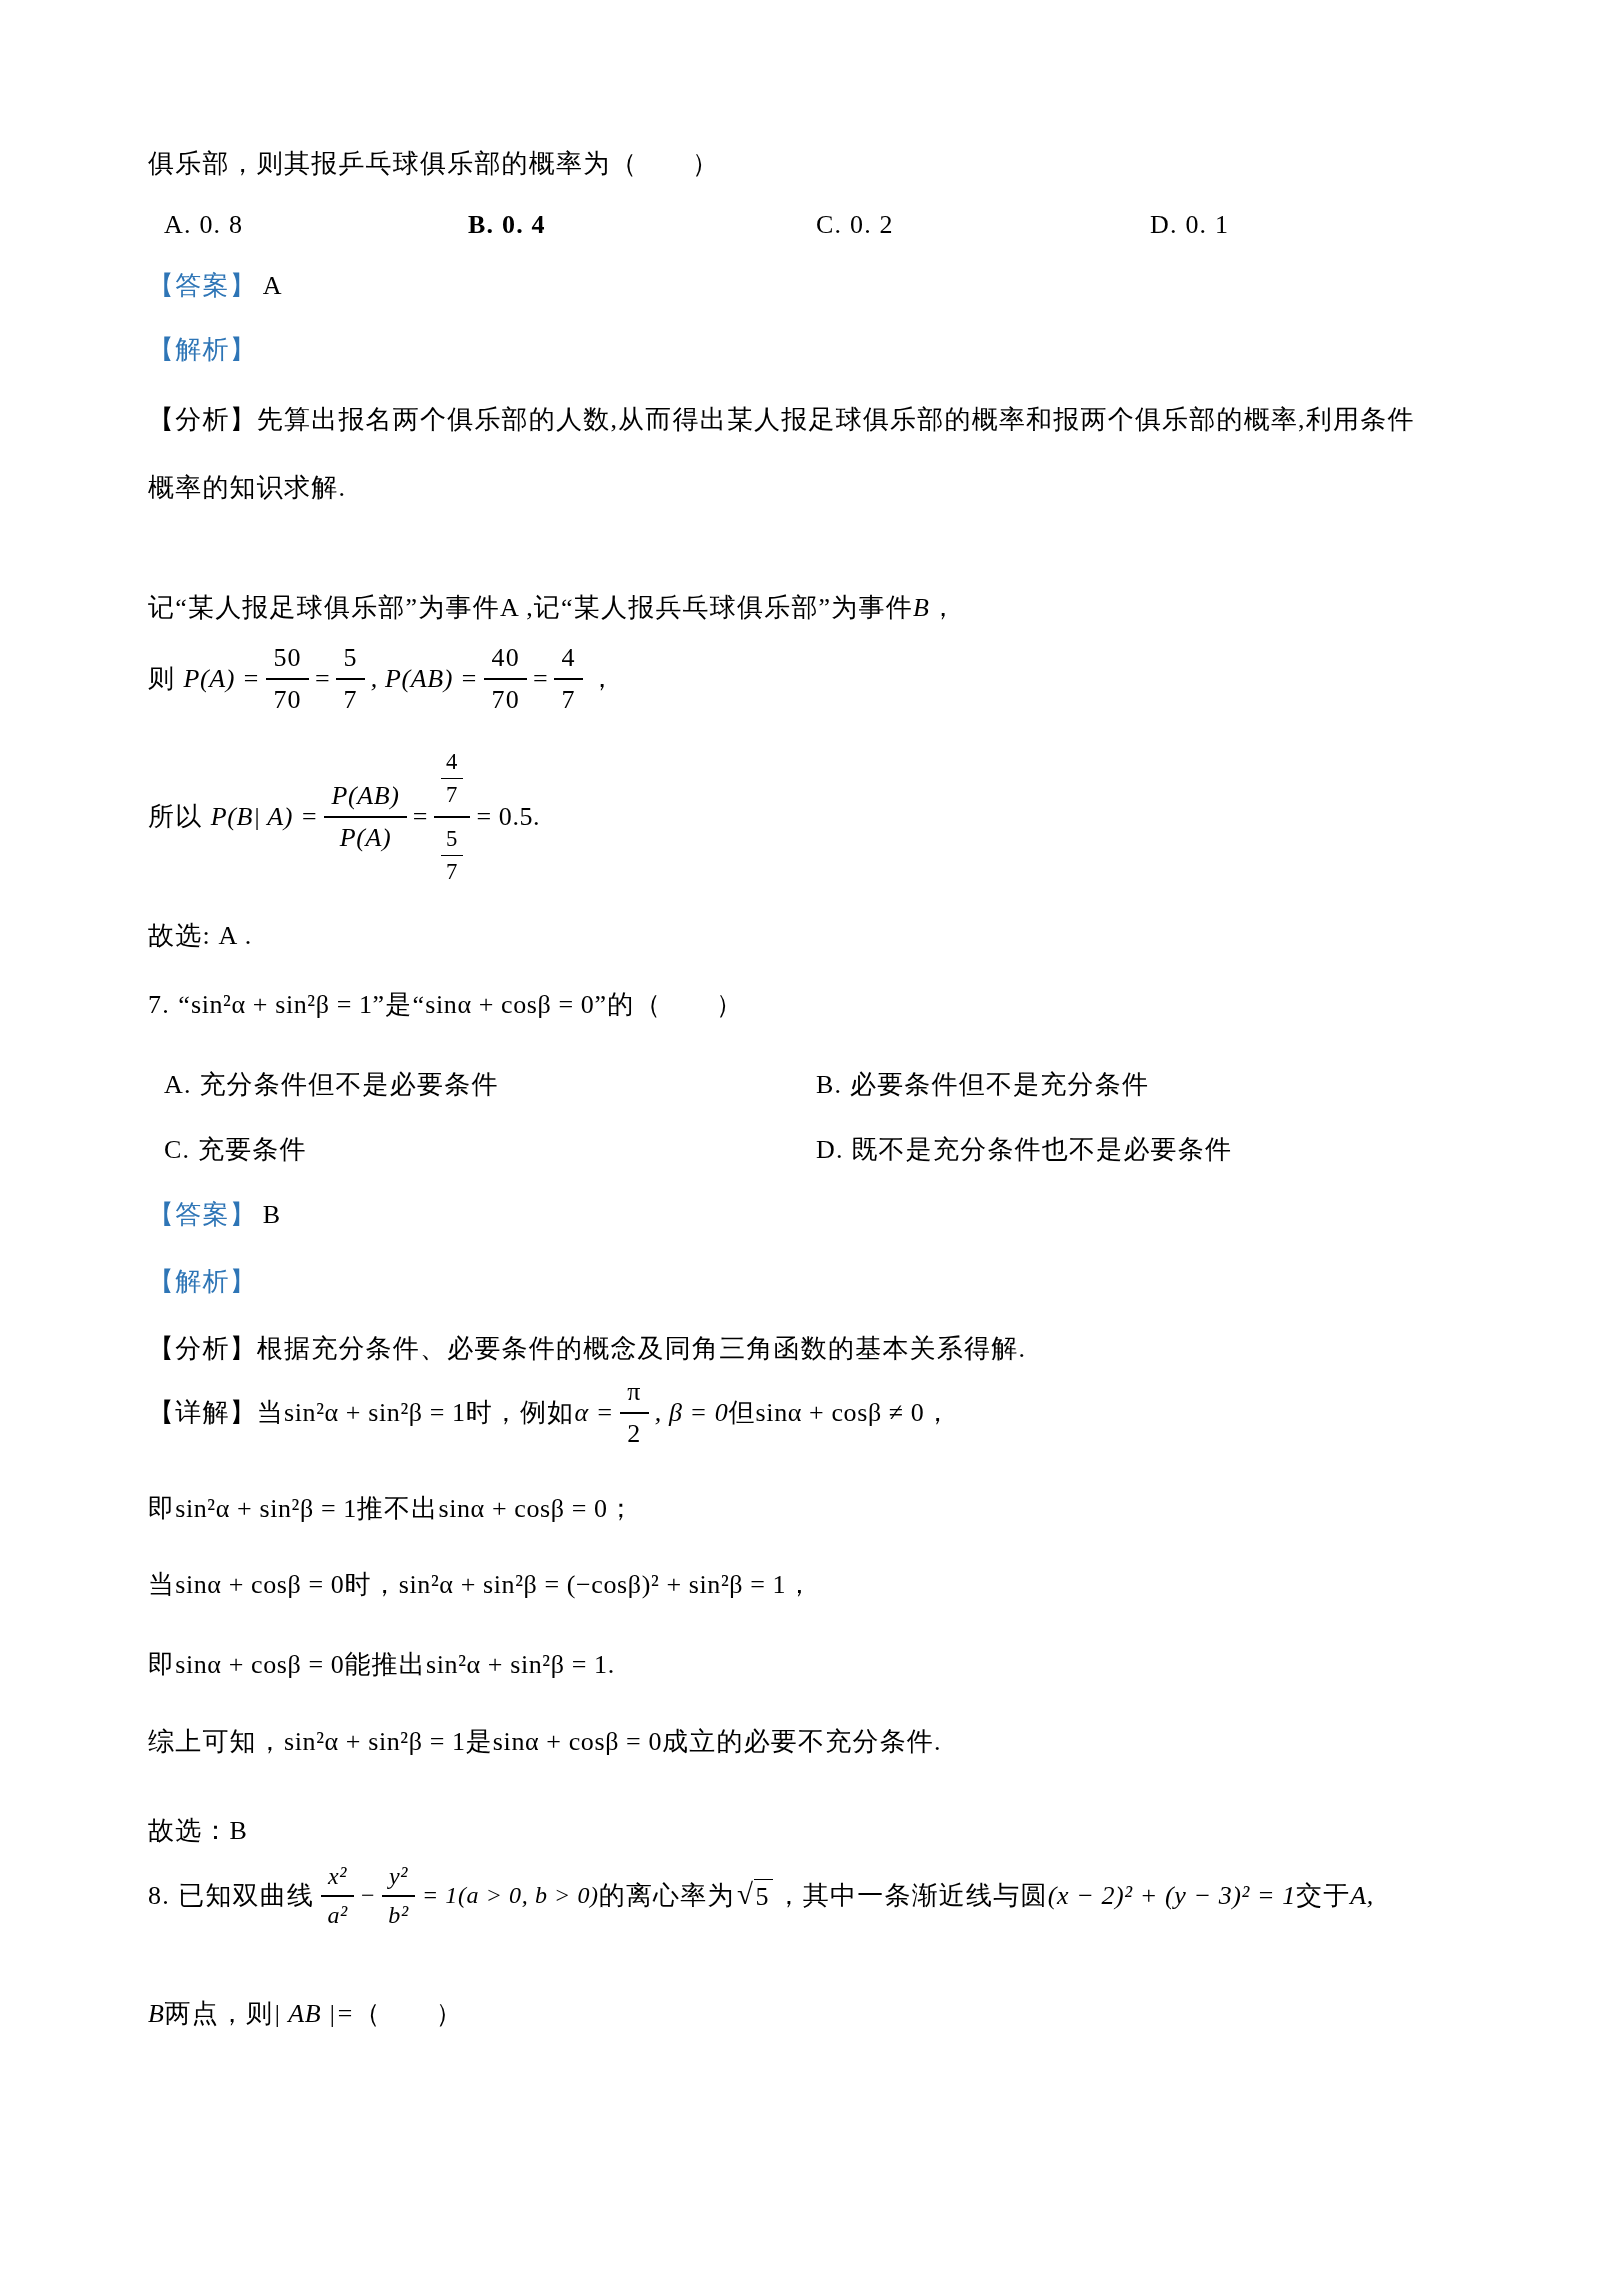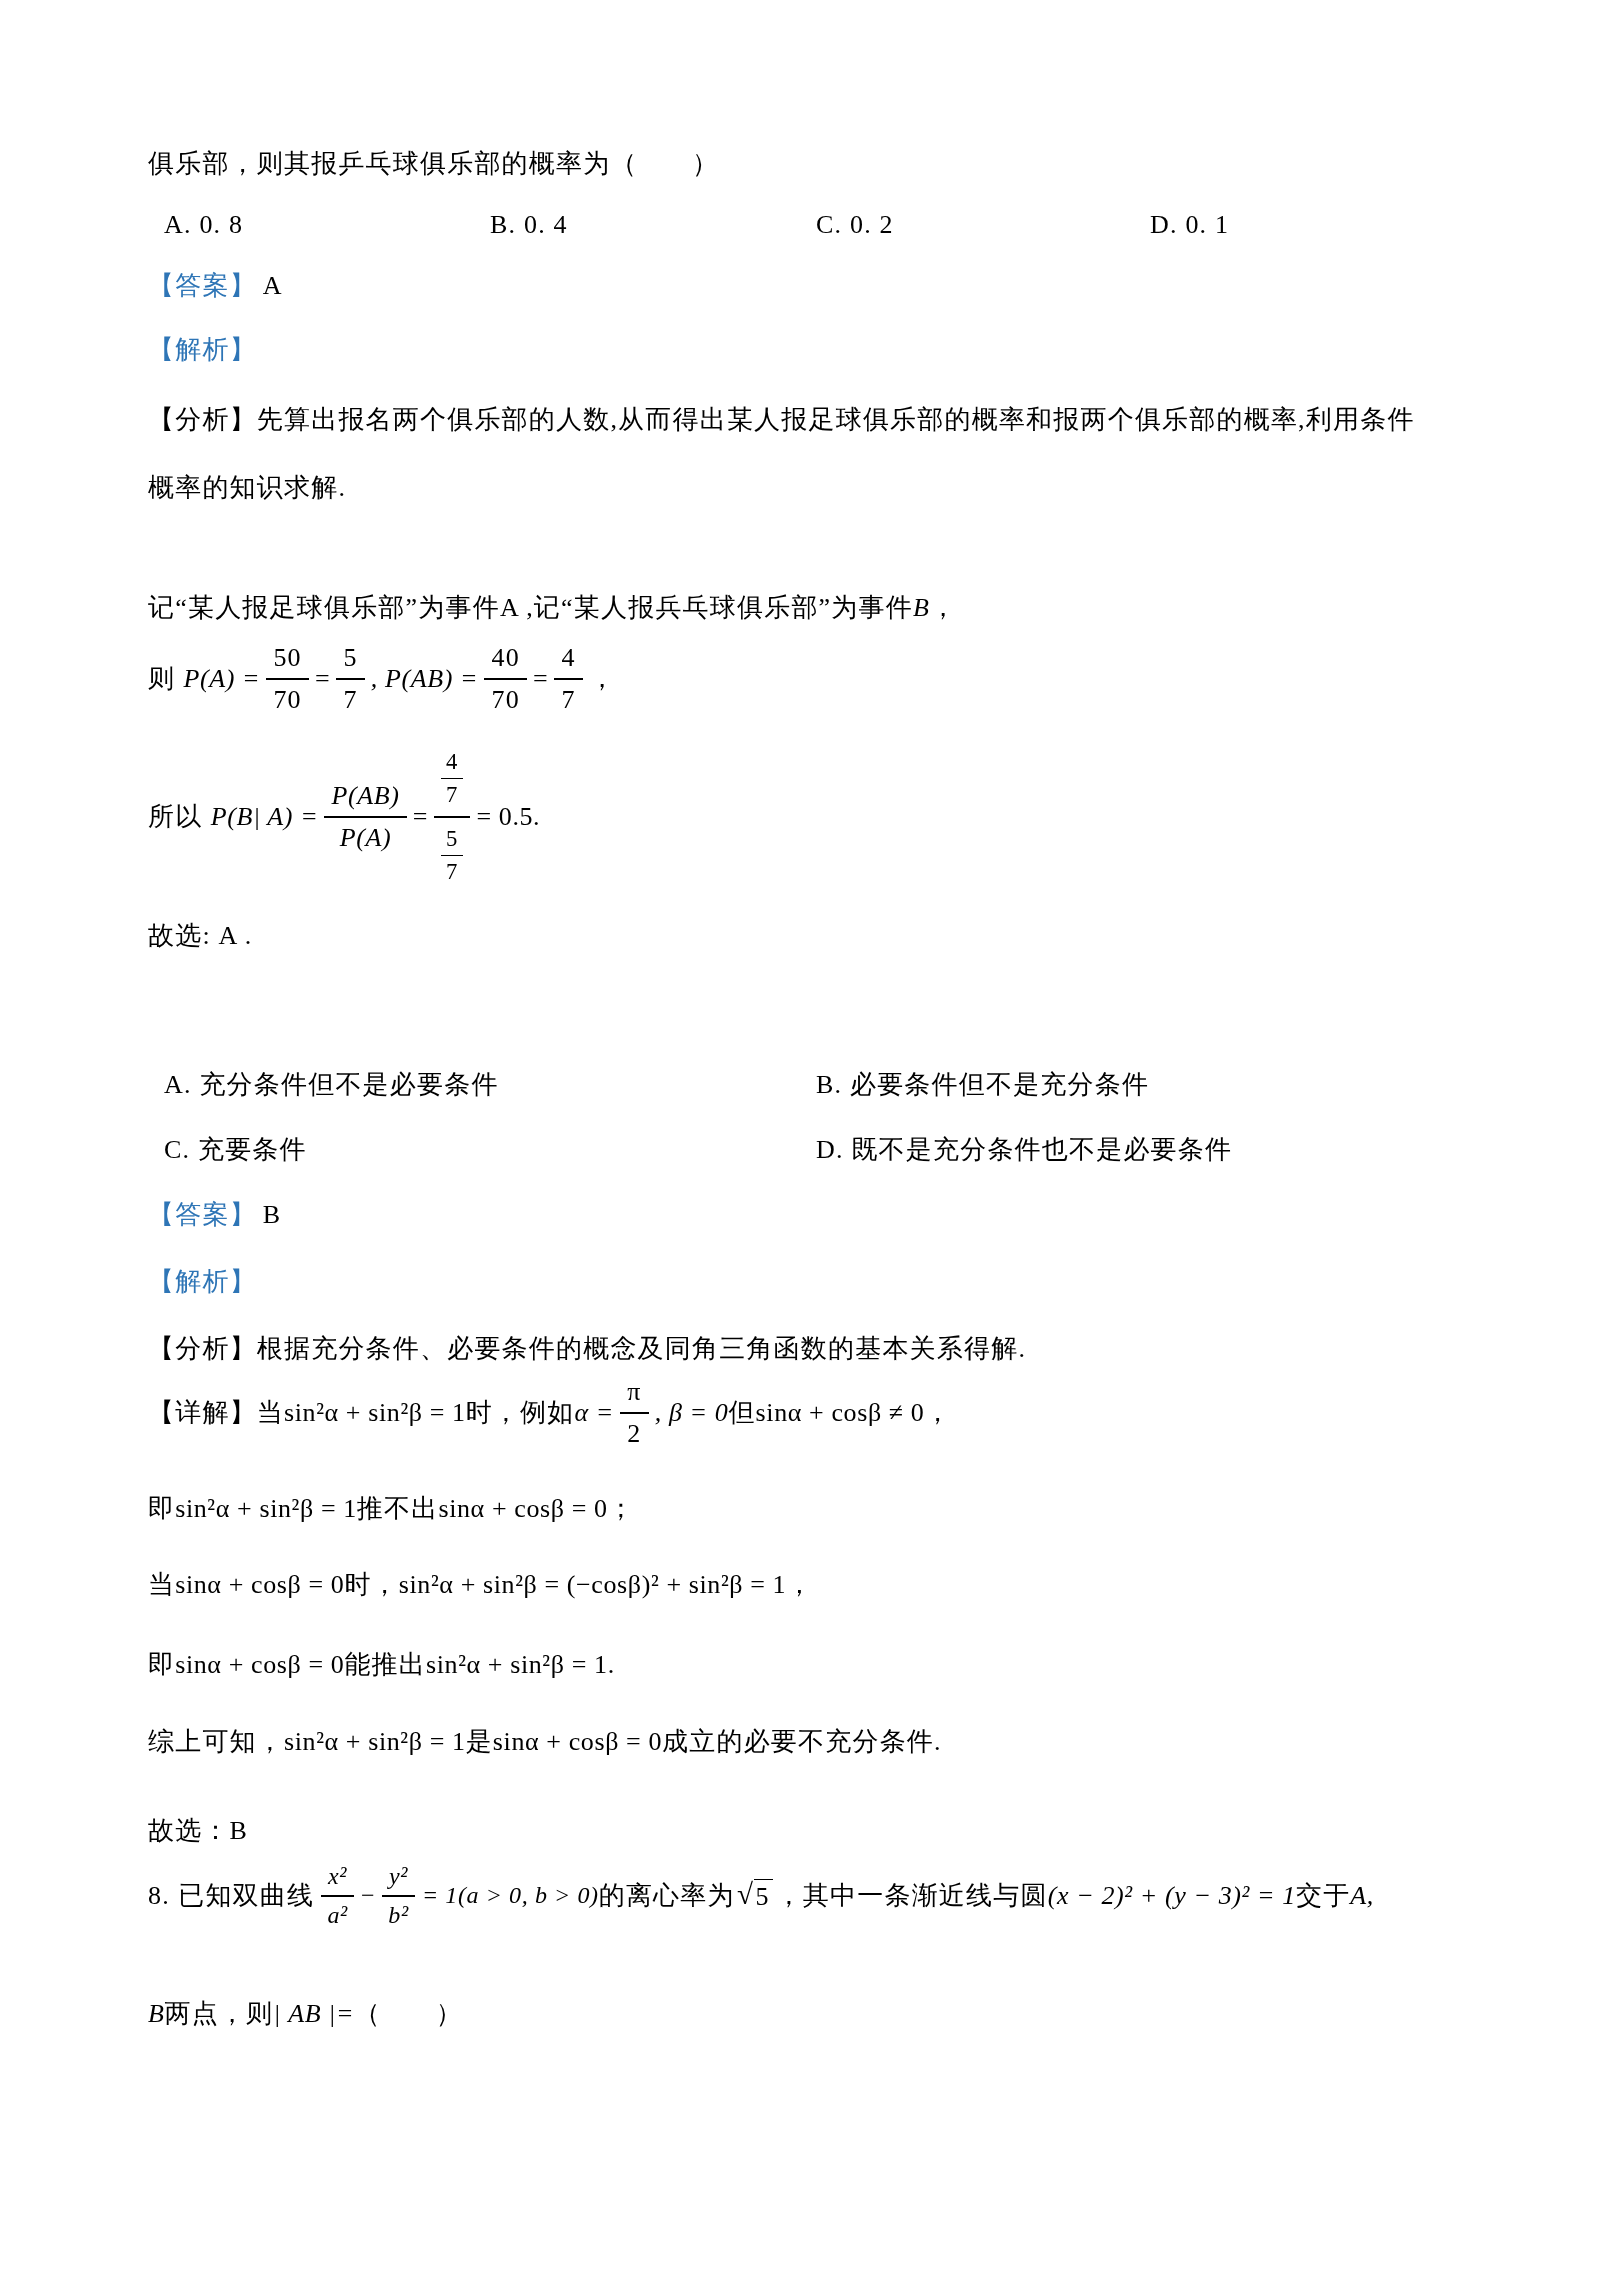--- a/index.html
+++ b/index.html
@@ -11,21 +11,21 @@
     font-family:"Liberation Serif","DejaVu Serif",serif;
     font-size:26px;
     letter-spacing:1.2px;
     overflow:hidden;
   }
   .line{position:absolute;left:148px;white-space:nowrap;}
   .flex{display:flex;align-items:center;}
   .row{width:1330px;}
   .row .opt{position:absolute;top:0;}
   .opt.c1{left:16px;}
-  .opt.c2{left:342px;}
+  .opt.c2{left:320px;font-weight:bold;}
   .opt.c3{left:668px;}
   .opt.c4{left:1002px;}
   .opt.w2{left:668px;}
   .blue{color:#2E75B6;}
   .it{font-style:italic;}
   .fml{letter-spacing:0.6px;}
   .gap{margin-right:8.3px;}
   .ansgap{margin-left:6px;}
   
   .frac{display:inline-flex;flex-direction:column;align-items:center;text-align:right;margin:0 6px;vertical-align:middle;}
@@ -123,20 +123,23 @@
           </span></span>
     </span>
     <span class="fml">= 0.5</span>
     <span>.</span>
   </div>
 
   <div class="line" style="top:918px">
     <span>故选: A .</span>
   </div>
 
+  <div class="line" style="top:987px">
+    <span class="gap">7.</span><span>“</span><span class="fml">sin²α + sin²β = 1</span><span>”是“</span><span class="fml">sinα + cosβ = 0</span><span>”的（　　）</span>
+  </div>
 
   <div class="line row" style="top:1067px">
     <span class="opt c1">A. 充分条件但不是必要条件</span>
     <span class="opt w2">B. 必要条件但不是充分条件</span>
   </div>
   <div class="line row" style="top:1132px">
     <span class="opt c1">C. 充要条件</span>
     <span class="opt w2">D. 既不是充分条件也不是必要条件</span>
   </div>
 

